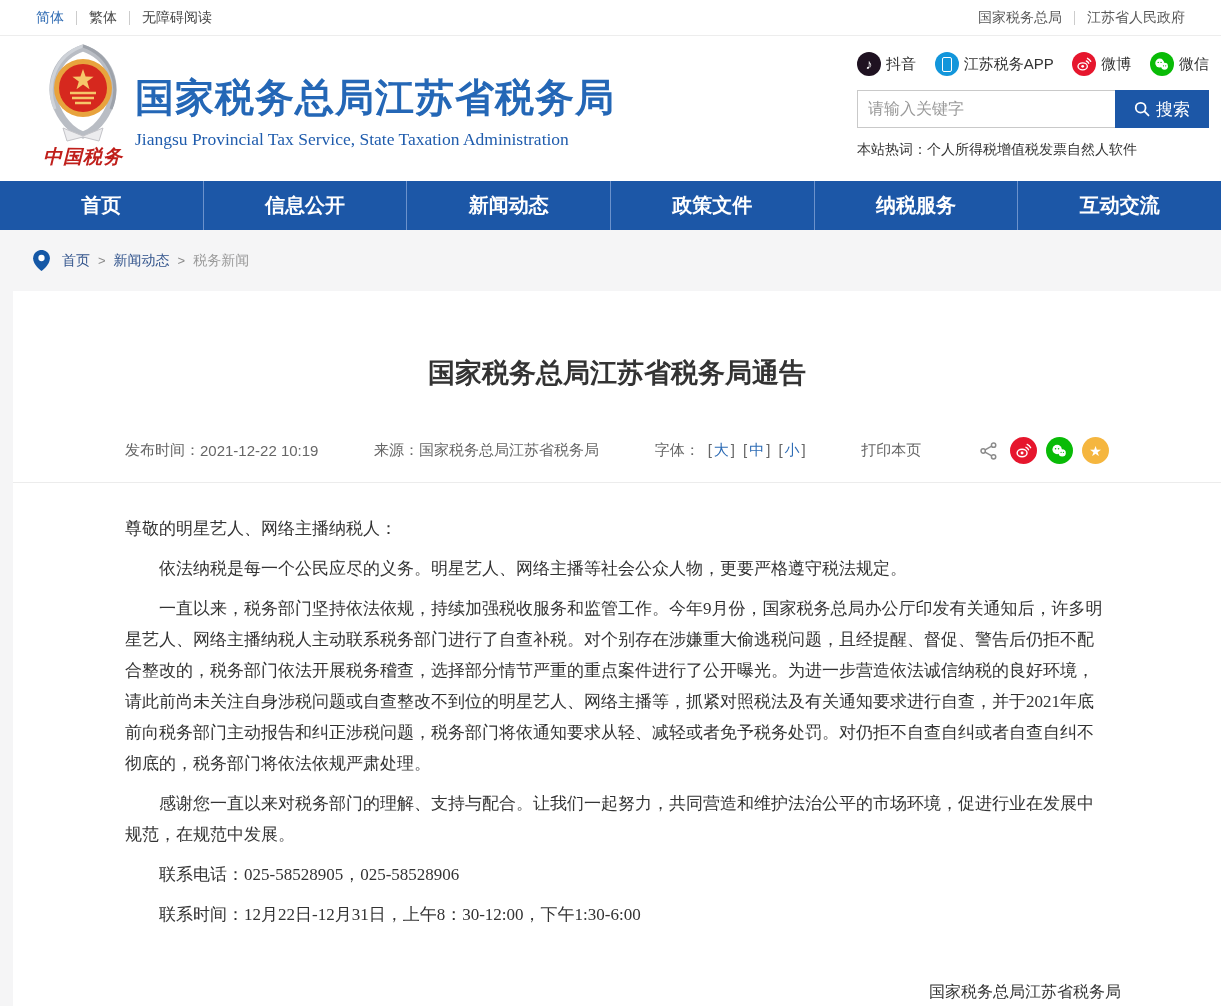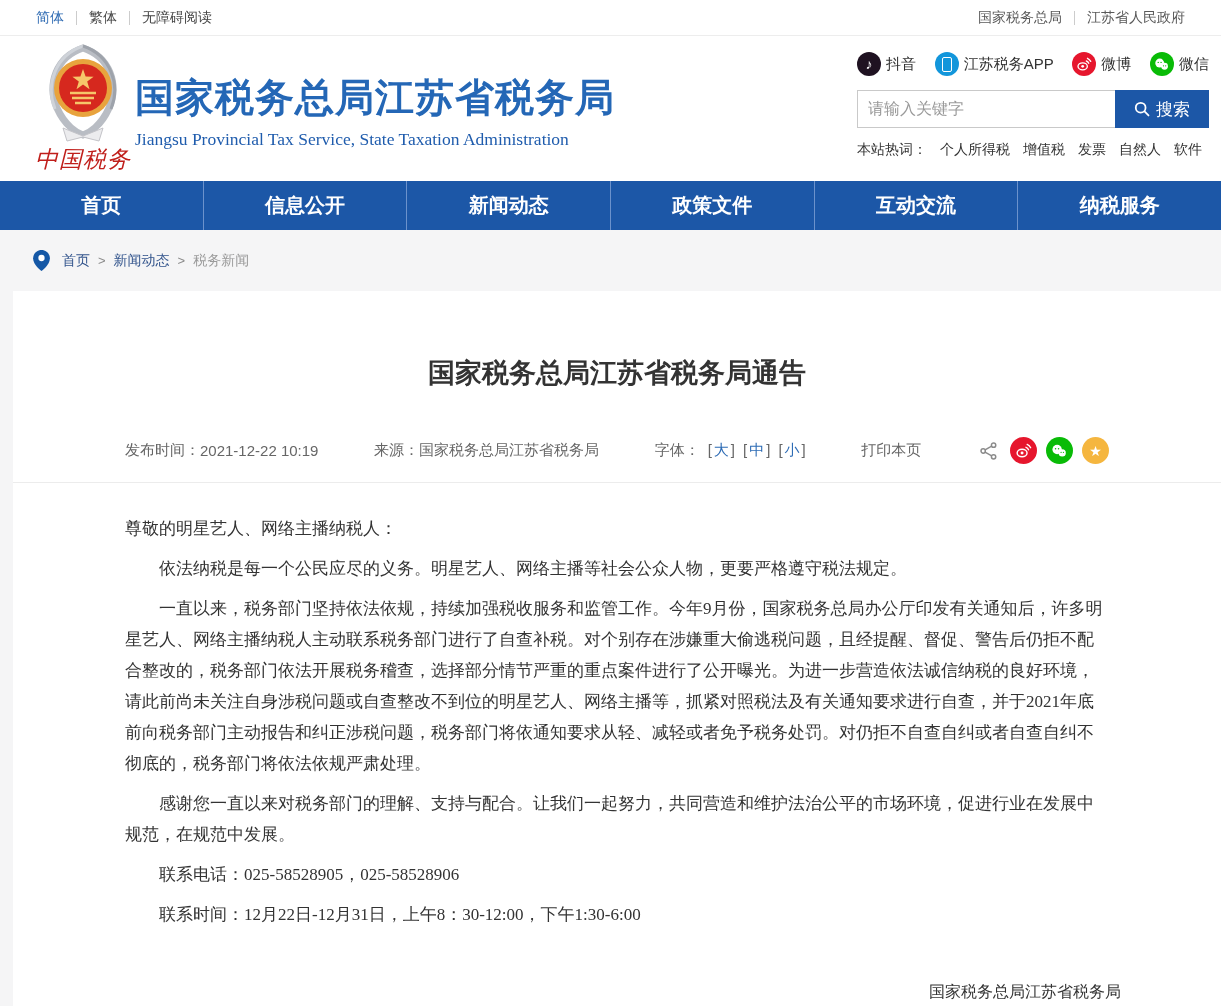--- a/index.html
+++ b/index.html
@@ -17,21 +17,21 @@
     padding:0 36px 0 36px; font-size:14px; color:#444;
   }
   .topbar .grp { display:flex; align-items:center; }
   .topbar .vsep { width:1px; height:14px; background:#ccc; margin:0 12px; display:inline-block; }
   .topbar .blue { color:#2f6bb3; }
   .topbar-right { color:#595959; }
 
   
   .header { height:145px; background:#fff; position:relative; }
   .logo-wrap { position:absolute; left:33px; top:6px; width:100px; text-align:center; }
-  .logo-caption { font-size:23px; font-weight:normal; color:#c01f1b; letter-spacing:1px; margin-top:-2px; font-style:italic; }
+  .logo-caption { font-size:19px; font-weight:bold; color:#c01f1b; letter-spacing:1px; margin-top:-2px; font-style:italic; }
   .title-wrap { position:absolute; left:135px; top:40px; }
   .site-title { font-size:39px; font-weight:bold; color:#2467b6; letter-spacing:1px; line-height:44px; }
   .site-subtitle { font-family:"Liberation Serif","DejaVu Serif",serif; font-size:17.5px; color:#1f5cad; margin-top:9px; }
 
   .header-right { position:absolute; right:12px; top:14px; width:352px; }
   .social-row { display:flex; justify-content:space-between; align-items:center; height:28px; }
   .social-item { display:flex; align-items:center; gap:5px; font-size:15px; color:#333; }
   .soc-ic { width:24px; height:24px; border-radius:50%; display:flex; align-items:center; justify-content:center; color:#fff; flex:0 0 auto; }
   .ic-douyin { background:#1f1221; font-size:14px; }
   .ic-app { background:#1296db; }
@@ -45,21 +45,21 @@
     flex:1; height:38px; border:1px solid #c9c9c9; border-right:none;
     padding:12px 10px; font-size:16px; color:#333; outline:none;
     font-family:inherit; background:#fff;
   }
   .search-input::placeholder { color:#9a9a9a; }
   .search-btn {
     width:94px; height:38px; background:#1c57a7; color:#fff; border:none;
     font-size:17px; display:flex; align-items:center; justify-content:center; gap:6px;
     cursor:pointer; font-family:Liberation Serif, serif;
   }
-  .hotwords-row { margin-top:13px; font-size:14px; color:#333; display:flex; gap:13px; white-space:nowrap; overflow:hidden; }
+  .hotwords-row { margin-top:13px; font-size:14px; color:#333; display:flex; white-space:nowrap; overflow:hidden; }
   .hotwords-row .hw-label { flex:0 0 auto; }
 
   
   .nav { height:49px; background:#1c57a7; display:flex; }
   .nav-item {
     flex:1; display:flex; align-items:center; justify-content:center;
     color:#fff; font-size:20px; font-weight:bold; cursor:pointer;
   }
   .nav-item + .nav-item { border-left:1px solid #6b92cc; }
 
@@ -208,23 +208,23 @@
 <div class="nav">
 
     <a class="nav-item">首页</a>
 
     <a class="nav-item">信息公开</a>
 
     <a class="nav-item">新闻动态</a>
 
     <a class="nav-item">政策文件</a>
 
+    <a class="nav-item">纳税服务</a>
+
     <a class="nav-item">互动交流</a>
-
-    <a class="nav-item">纳税服务</a>
   </div>
 
 <div class="breadcrumb-strip">
   <div class="breadcrumb">
     <span class="pin">
       <svg width="17" height="21" viewBox="0 0 16 20">
         <path d="M8 0 C3.6 0 0 3.6 0 8 c0 6 8 12 8 12 s8 -6 8 -12 C16 3.6 12.4 0 8 0 Z" fill="#1558a6"></path>
         <circle cx="8" cy="7.6" r="3" fill="#fff"></circle>
       </svg>
     </span>

